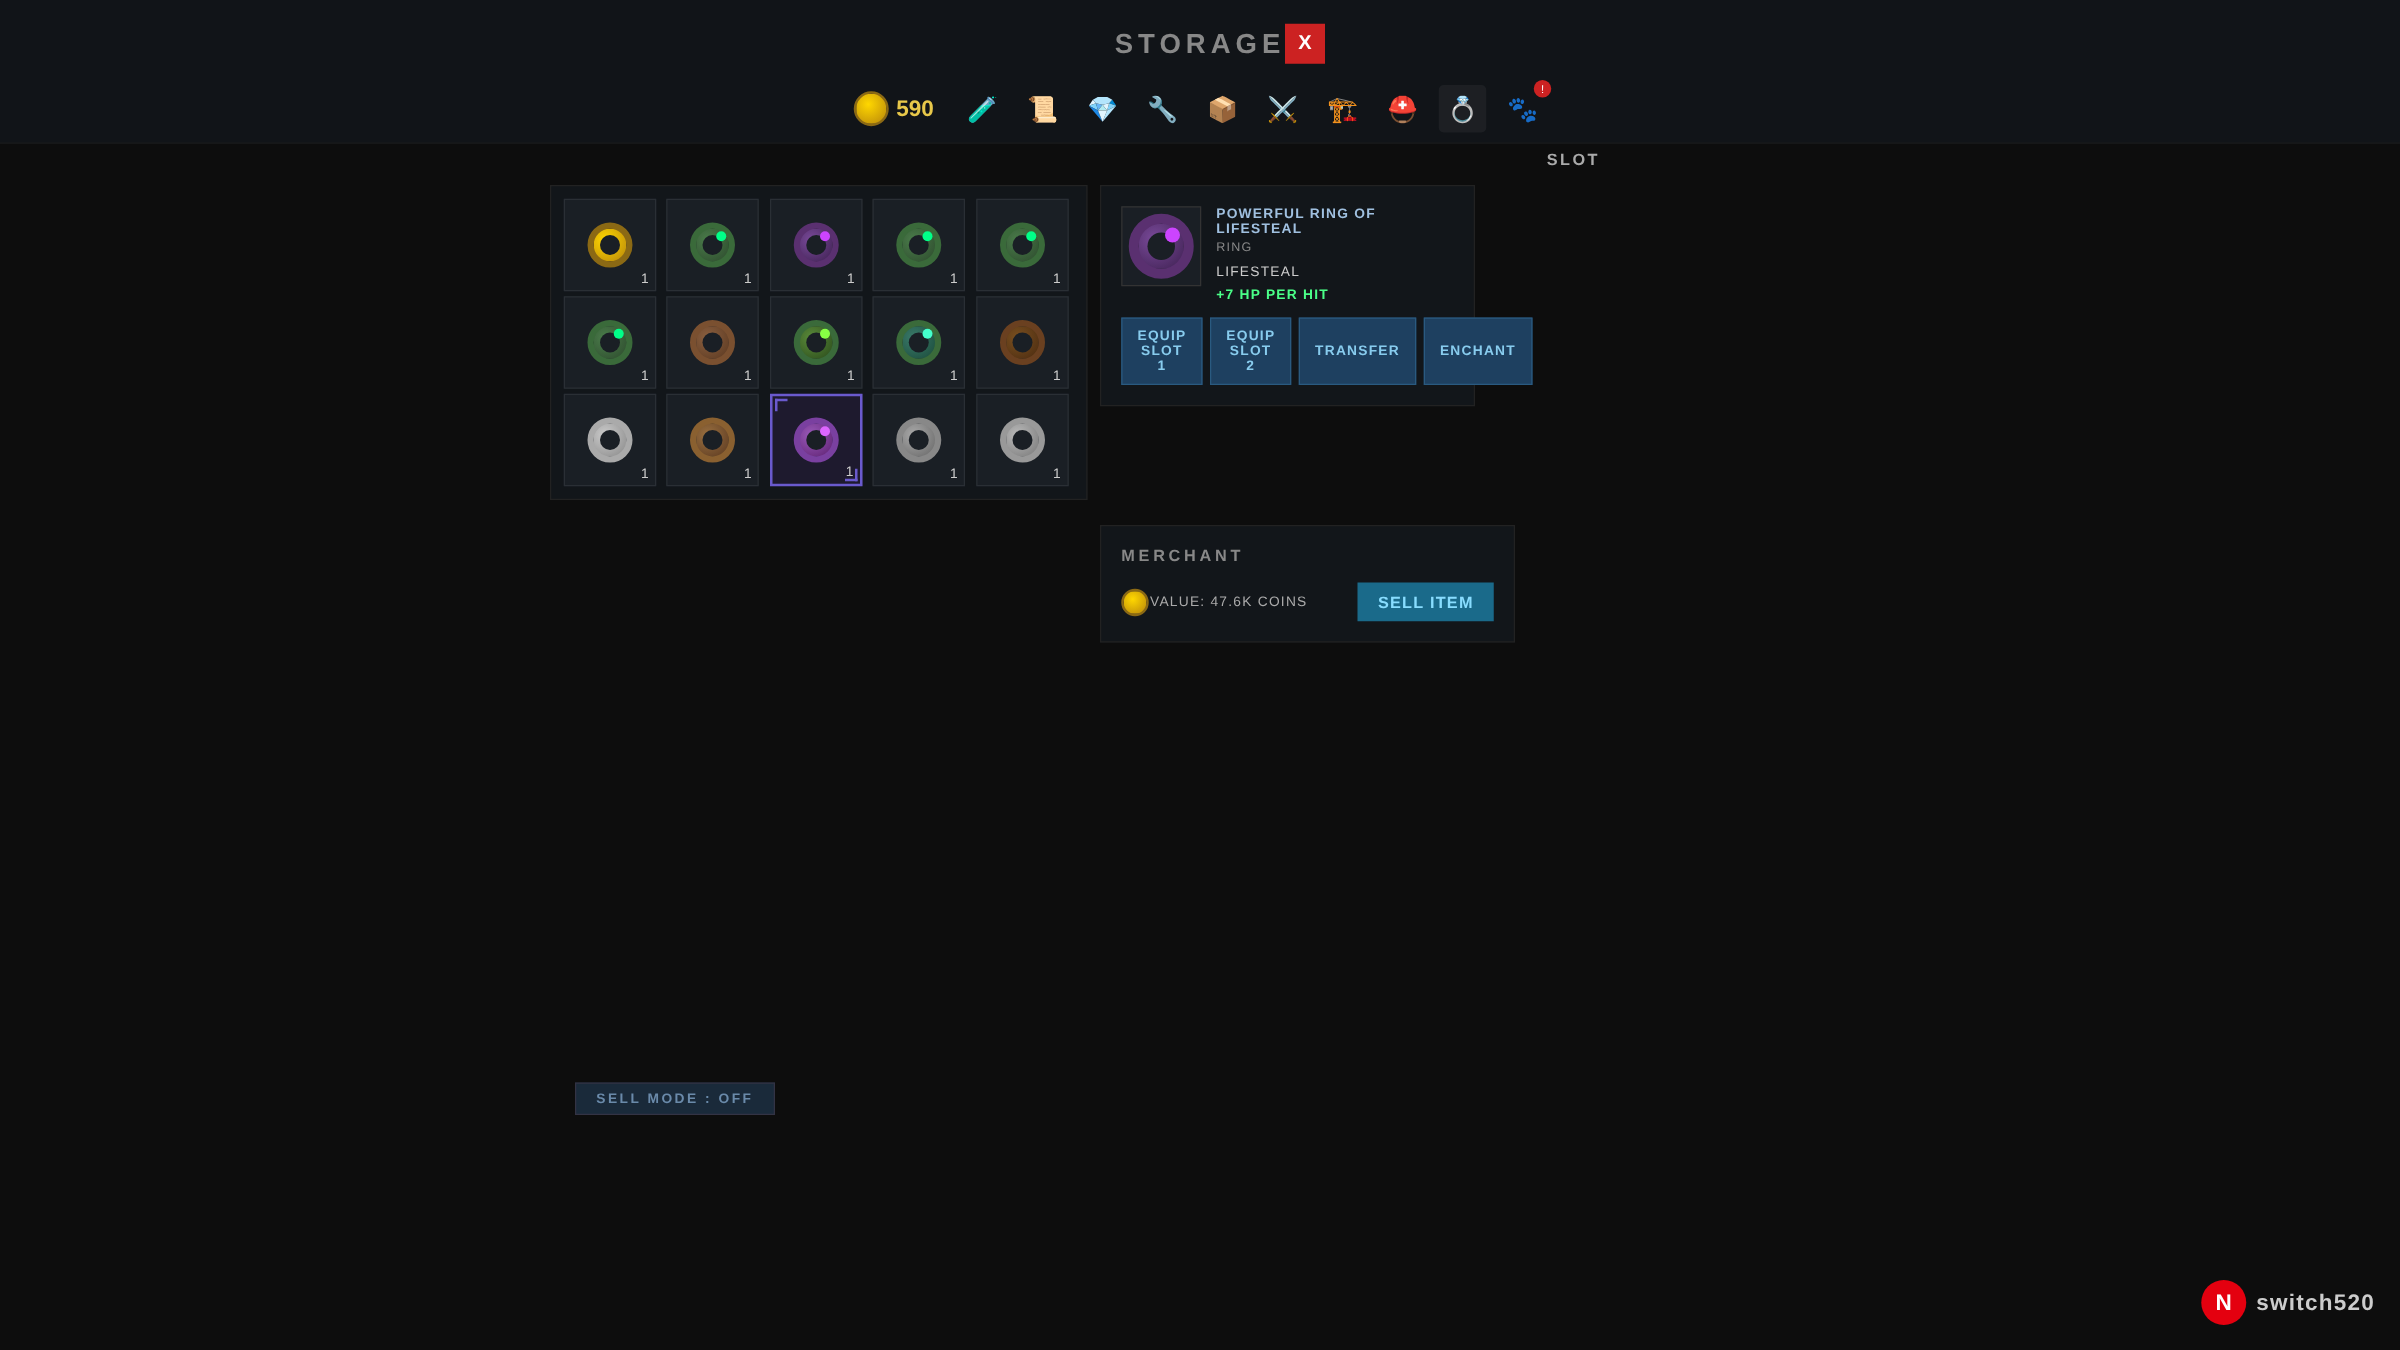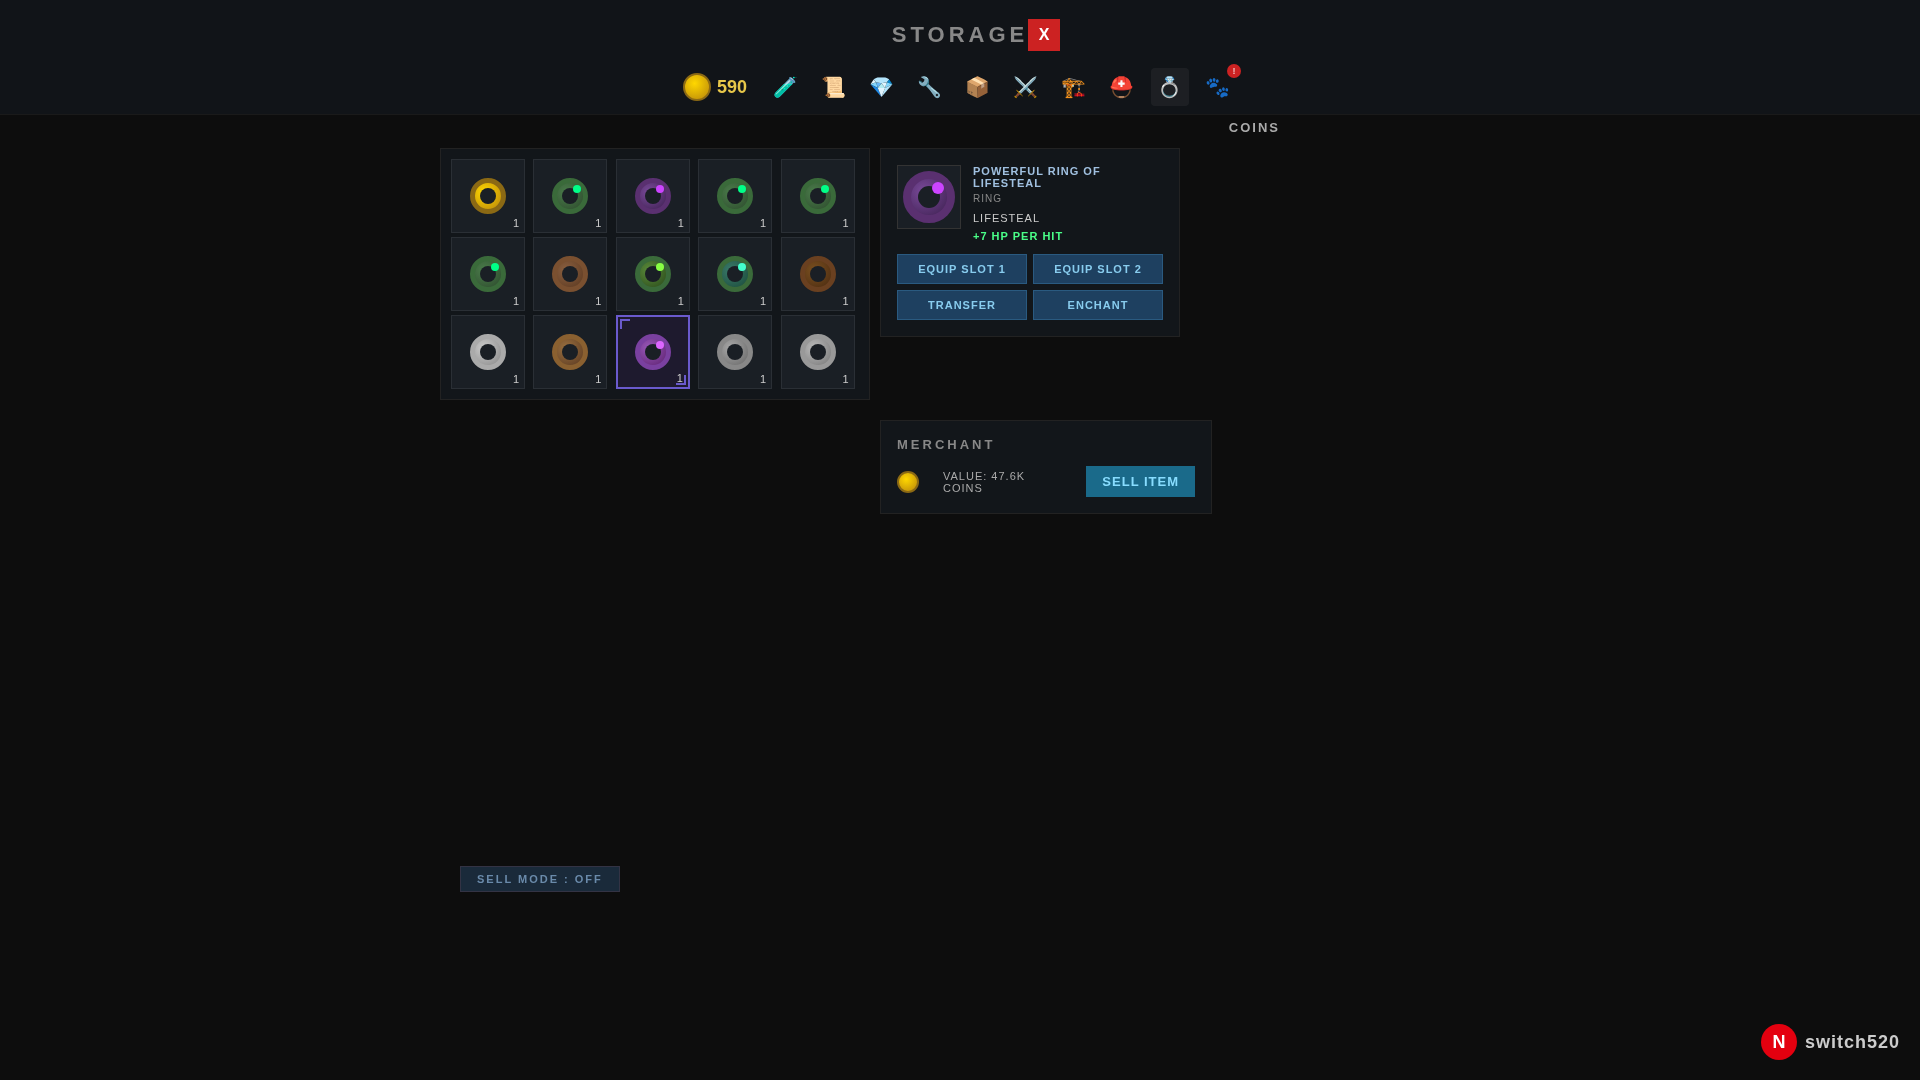--- a/index.html
+++ b/index.html
@@ -381,21 +381,21 @@
 
     .item-stat {
       color: #4aff88;
       font-size: 11px;
       font-weight: bold;
       letter-spacing: 1px;
     }
 
     .action-buttons {
       display: grid;
-      grid-template-columns: 1fr 1fr;
+      grid-template-columns: 1fr 1fr 1fr 1fr;
       gap: 6px;
       margin-top: 12px;
     }
 
     .action-btn {
       padding: 8px 12px;
       border: none;
       cursor: pointer;
       font-size: 11px;
       font-weight: bold;
@@ -421,21 +421,21 @@
       color: #888;
       font-size: 13px;
       letter-spacing: 3px;
       font-weight: bold;
       margin-bottom: 14px;
     }
 
     .merchant-value {
       display: flex;
       align-items: center;
-      gap: 24px;
+      gap: 1px;
     }
 
     .merchant-coin {
       width: 22px; height: 22px;
       background: radial-gradient(circle at 40% 35%, #ffd700, #b8860b);
       border-radius: 50%;
       border: 2px solid #8b6914;
     }
 
     .value-text {
@@ -549,21 +549,21 @@
   </div>
   <div class="tab-icon active">
     <span class="icon-shape">💍</span>
   </div>
   <div class="tab-icon">
     <span class="icon-shape">🐾</span>
     <span class="badge">!</span>
   </div>
 </div>
 
-<div class="category-label">COINS</div>
+<div class="category-label">SLOT</div>
 
 <div class="inventory-panel">
   <div class="inventory-grid">
 
     <div class="item-slot">
       <div class="item-icon">
         <div class="ring-gold"></div>
       </div>
       <span class="item-count">1</span>
     </div>

